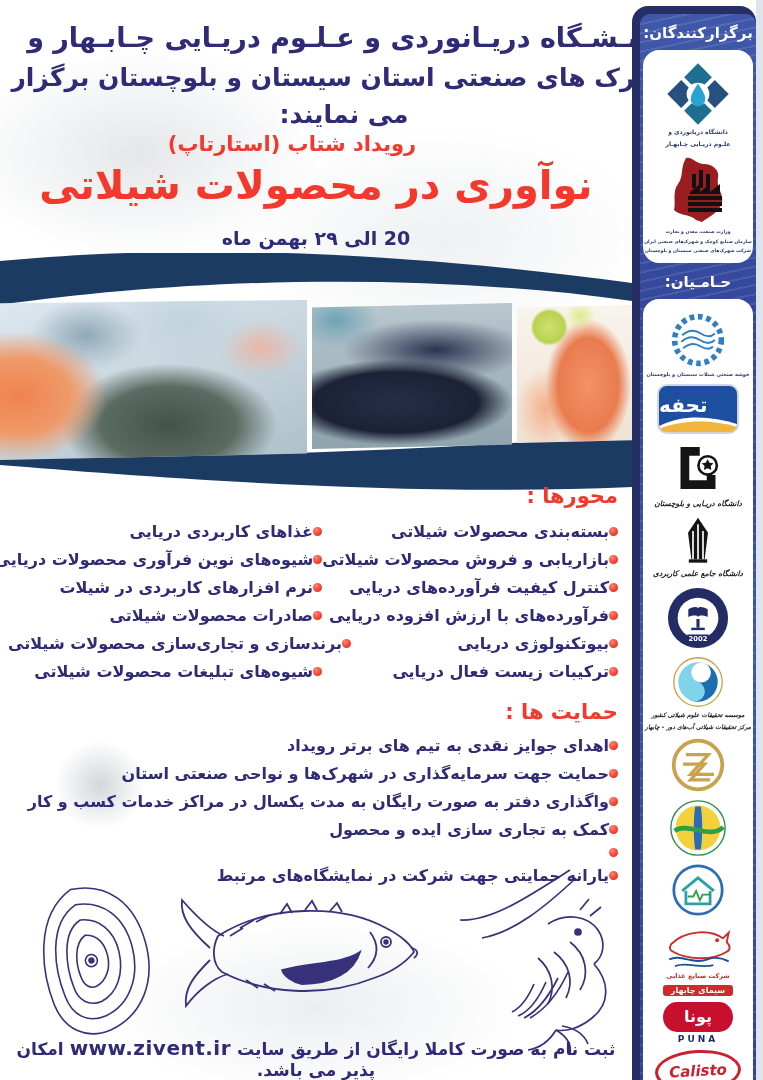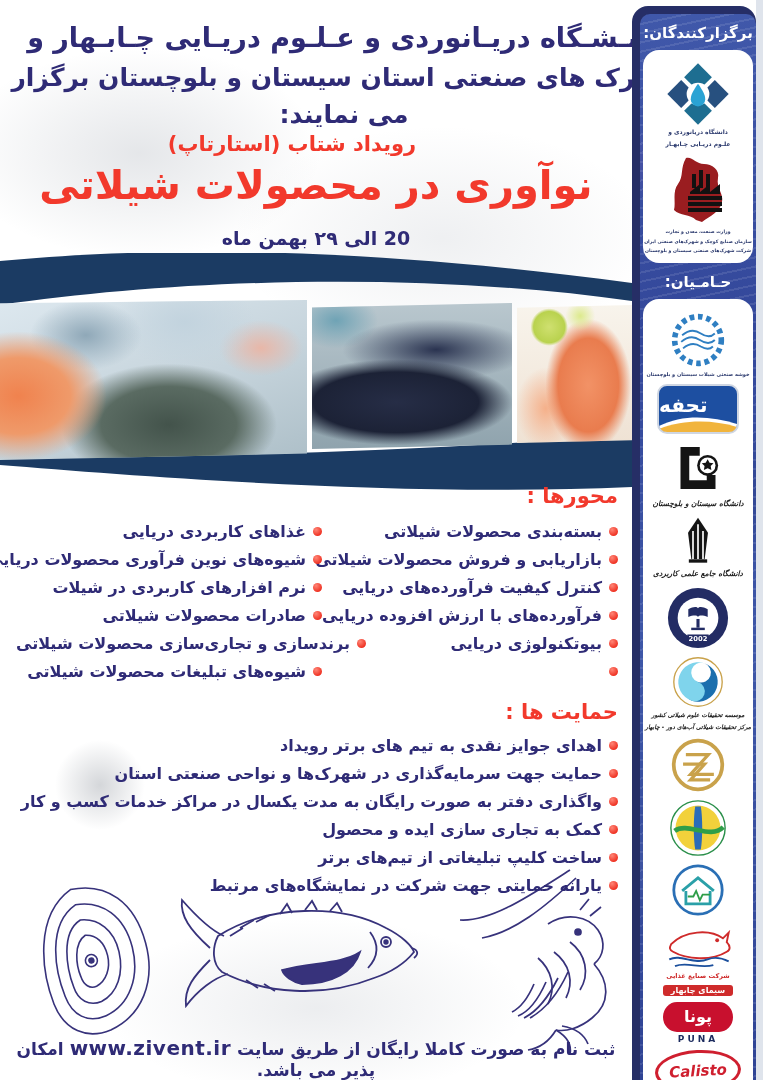--- a/index.html
+++ b/index.html
@@ -48,25 +48,25 @@
        linear-gradient(180deg,#b9c7ce 0%,#8fa3ad 100%)}
   .photo-right{left:517px;top:52px;width:115px;height:138px;
      clip-path:polygon(0 2%,100% 0,100% 98%,0 100%);
      background:
        radial-gradient(circle 26px at 28% 16%,#cfe070 0%,#b9d24e 60%,rgba(185,210,78,0) 72%),
        radial-gradient(circle 20px at 55% 8%,#dcea8c 0%,rgba(220,234,140,0) 75%),
        radial-gradient(ellipse 55px 85px at 62% 58%,#f29266 0%,#e97c4e 55%,rgba(233,124,78,0) 78%),
        radial-gradient(ellipse 40px 55px at 25% 75%,#f5b08a 0%,rgba(245,176,138,0) 75%),
        linear-gradient(180deg,#f8f4ec 0%,#efe2d4 100%)}
 
-  .topics{position:absolute;top:484px;right:0;left:0;padding:0 14px 0 16px;z-index:2}
+  .topics{position:absolute;top:484px;right:0;left:0;padding:0 14px 0 8px;z-index:2}
   .sec-head{color:#f2392c;font-size:21px;font-weight:bold;text-align:right}
   .rows{margin-top:14px;display:flex;flex-direction:column;gap:9px}
   .trow{display:flex}
-  .cell{display:flex;align-items:center;gap:7px;color:#2f2b76;font-size:16px;font-weight:bold;white-space:nowrap}
+  .cell{display:flex;align-items:center;color:#2f2b76;font-size:16px;font-weight:bold;white-space:nowrap}
   .cell-r{width:296px}
   .cell-l{flex:1}
   .dot{width:9px;height:9px;border-radius:50%;flex:0 0 9px;
        background:radial-gradient(circle at 35% 30%,#ff8576,#ee2e1f 75%)}
   .supports{position:absolute;top:700px;right:0;left:0;padding:0 14px 0 8px;z-index:2}
   .supports .rows{margin-top:12px}
 
   .sketches{position:absolute;left:0;top:860px;width:632px;height:200px;z-index:1}
   .sk{position:absolute;color:#37327b}
 
@@ -189,20 +189,21 @@
           </div>
           <div class="cell cell-l">
             <span class="dot"></span>
             <span>برندسازی و تجاری‌سازی محصولات شیلاتی</span>
           </div>
         </div>
 
         <div class="trow">
           <div class="cell cell-r">
             <span class="dot"></span>
+            <span>ترکیبات زیست فعال دریایی</span>
           </div>
           <div class="cell cell-l">
             <span class="dot"></span>
             <span>شیوه‌های تبلیغات محصولات شیلاتی</span>
           </div>
         </div>
       </div>
   </div>
 
   <div class="supports">
@@ -224,21 +225,20 @@
           <span>واگذاری دفتر به صورت رایگان به مدت یکسال در مراکز خدمات کسب و کار</span>
         </div>
 
         <div class="cell">
           <span class="dot"></span>
           <span>کمک به تجاری سازی ایده و محصول</span>
         </div>
 
         <div class="cell">
           <span class="dot"></span>
-          <span>ساخت کلیپ تبلیغاتی از تیم‌های برتر</span>
         </div>
 
         <div class="cell">
           <span class="dot"></span>
           <span>یارانه حمایتی جهت شرکت در نمایشگاه‌های مرتبط</span>
         </div>
       </div>
   </div>
 
   <div class="sketches">
@@ -354,21 +354,21 @@
           </div>
         </div>
 
         <div class="lg">
           <svg width="50" height="56" viewBox="0 0 56 64">
             <path d="M8,8 H30 V18 H18 V46 H38 V40 H48 V56 H8 Z" fill="#141414"></path>
             <circle cx="39" cy="29" r="12" fill="#141414"></circle>
             <circle cx="39" cy="29" r="9" fill="#fff"></circle>
             <path d="M39,22 l2.2,4 4.5,0.6 -3.2,3.2 0.8,4.5 -4.3,-2.1 -4.3,2.1 0.8,-4.5 -3.2,-3.2 4.5,-0.6 Z" fill="#141414"></path>
           </svg>
-          <div class="cap cap-hand">دانشگاه سیستان و بلوچستان</div>
+          <div class="cap cap-hand">دانشگاه دریـایی و بلوچستان</div>
         </div>
 
         <div class="lg">
           <svg width="34" height="50" viewBox="0 0 40 60">
             <path d="M20,2 L32,20 L28,52 H12 L8,20 Z" fill="#141414"></path>
             <g stroke="#fff" stroke-width="2">
               <line x1="14" y1="18" x2="14" y2="52"></line>
                 <line x1="20" y1="10" x2="20" y2="52"></line>
                 <line x1="26" y1="18" x2="26" y2="52"></line>
             </g>

